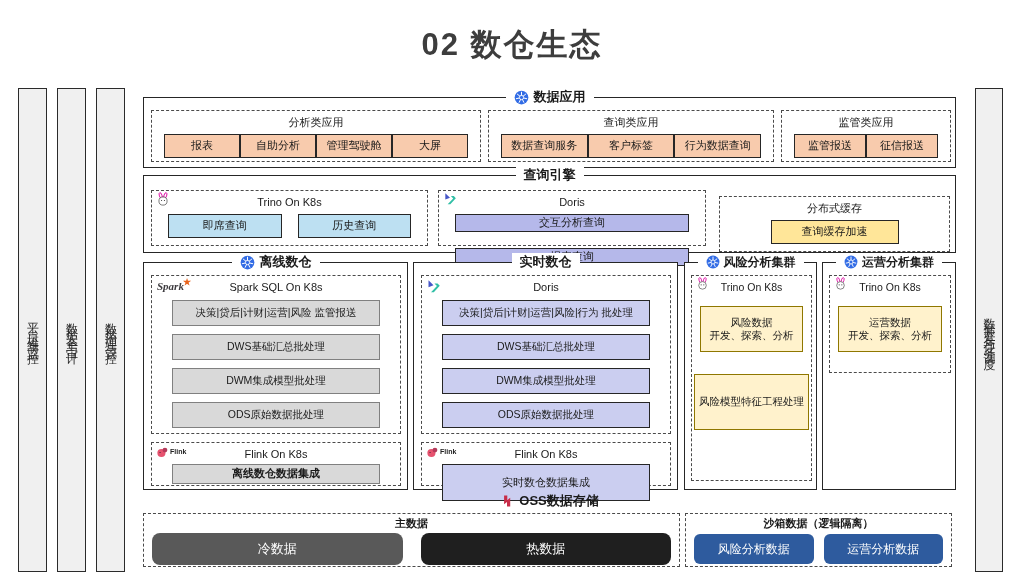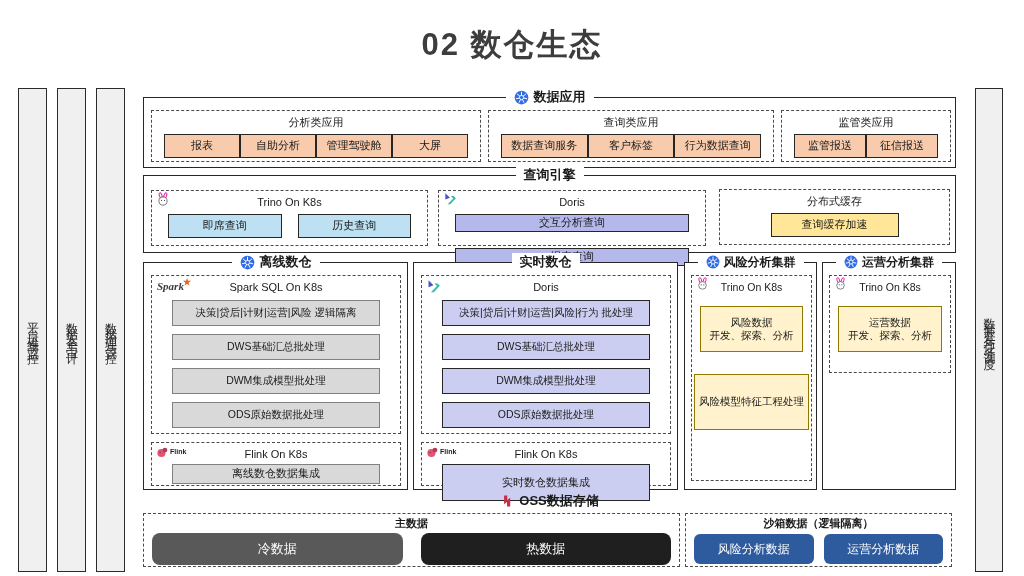--- a/index.html
+++ b/index.html
@@ -144,21 +144,21 @@
               <path d="M8 21 L17.5 11 L13.5 7 L18.5 7 L22 10.8 L12.5 21 Z" fill="#31bfa6"></path>
             </svg>
         </span>
         <span>Doris</span>
       </div>
       <div class="row" style="gap:16px;padding:5px 16px 0;flex-direction:column;">
         <div class="chip c-purple">交互分析查询</div>
         <div class="chip c-purple">报表查询</div>
       </div>
     </div>
-    <div class="group" style="left:575px;top:13px;width:231px;height:56px;">
+    <div class="group" style="left:575px;top:20px;width:231px;height:56px;">
       <div class="group-head">分布式缓存</div>
       <div class="row" style="justify-content:center;">
         <div class="chip c-yellow" style="flex:0 0 128px;">查询缓存加速</div>
       </div>
     </div>
   </div>
 
   <div class="section" style="left:143px;top:262px;width:265px;height:228px;">
     <div class="sec-title">
       <span>
@@ -177,39 +177,39 @@
           </svg>
       </span>
       <span>离线数仓</span>
     </div>
     <div class="group" style="left:7px;top:12px;width:250px;height:159px;">
       <div class="group-head">
         <span class="spark-logo"><span>Spark</span><span class="star">★</span></span>
         <span>Spark SQL On K8s</span>
       </div>
       <div class="col">
-        <div class="chip c-gray" style="font-size:10.5px;height:26px;flex:none;">决策|贷后|计财|运营|风险 逻辑隔离</div>
+        <div class="chip c-gray" style="font-size:10.5px;height:26px;flex:none;">决策|贷后|计财|运营|风险 监管报送</div>
         <div class="chip c-gray" style="font-size:10.5px;height:26px;flex:none;">DWS基础汇总批处理</div>
         <div class="chip c-gray" style="font-size:10.5px;height:26px;flex:none;">DWM集成模型批处理</div>
         <div class="chip c-gray" style="font-size:10.5px;height:26px;flex:none;">ODS原始数据批处理</div>
       </div>
     </div>
     <div class="group" style="left:7px;top:179px;width:250px;height:44px;">
       <div class="group-head">
         <span class="flink-logo">
           <svg viewBox="0 0 24 24" width="13" height="13">
               <circle cx="10" cy="13" r="7.5" fill="#e6526f"></circle>
               <circle cx="16.5" cy="7.5" r="4.5" fill="#b33a5a"></circle>
               <circle cx="7.5" cy="12" r="1" fill="#222"></circle>
             </svg>
           <span class="word">Flink</span>
         </span>
         <span>Flink On K8s</span>
       </div>
-      <div class="col" style="padding-top:3px;">
+      <div class="col" style="padding-top:3px;font-weight:bold;">
         <div class="chip c-gray" style="height:20px;flex:none;">离线数仓数据集成</div>
       </div>
     </div>
   </div>
 
   <div class="section" style="left:413px;top:262px;width:265px;height:228px;">
     <div class="sec-title">
       <span>实时数仓</span>
     </div>
     <div class="group" style="left:7px;top:12px;width:250px;height:159px;">

